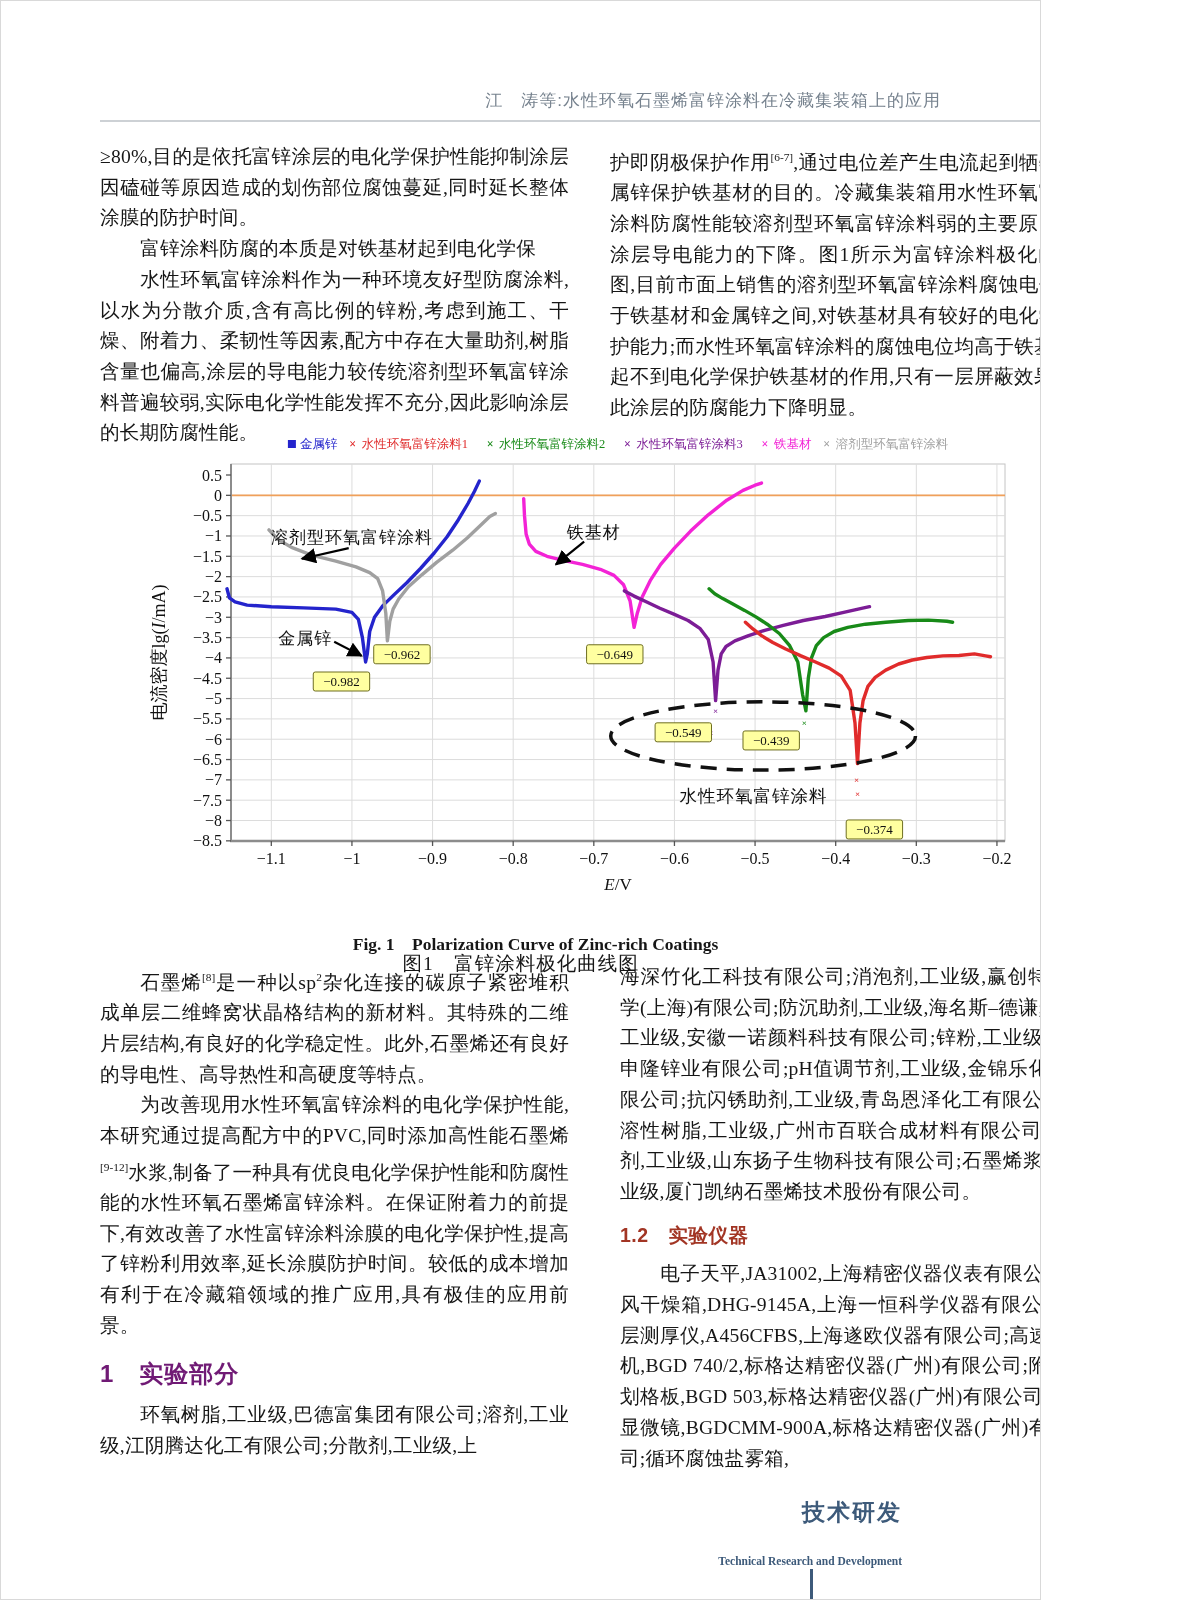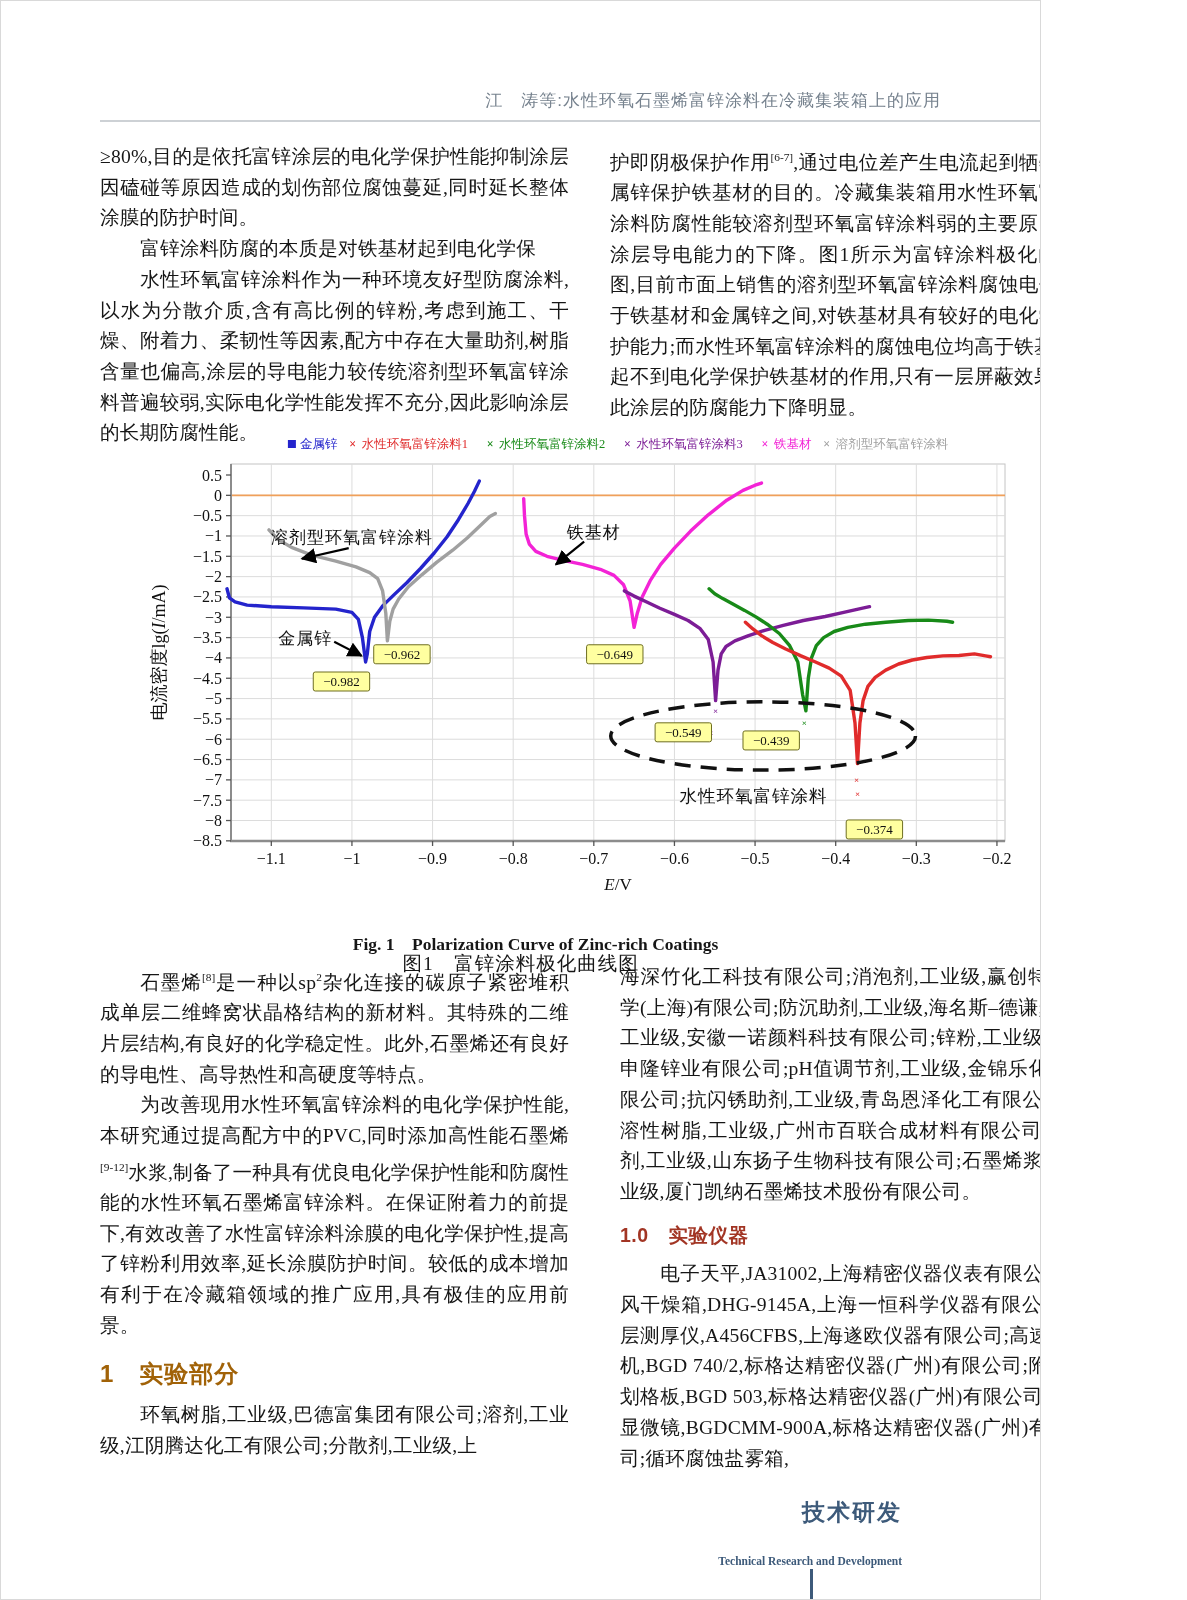--- a/index.html
+++ b/index.html
@@ -8,21 +8,21 @@
         font-family:"Liberation Serif","DejaVu Serif",serif;color:#161616;}
   .running-head{position:absolute;top:88px;right:99px;
         font-family:"Liberation Sans","DejaVu Sans",sans-serif;
         font-size:17px;color:#76828e;letter-spacing:1px;}
   .head-rule{position:absolute;top:119px;left:99px;width:989px;height:2px;background:#cdd1d5;}
   .col{position:absolute;width:469px;font-size:19.6px;line-height:30.7px;
         text-align:justify;}
   .col p{margin:0;letter-spacing:0.2px;}
   .indent{text-indent:2.05em;}
   sup{font-size:0.58em;vertical-align:super;letter-spacing:0;}
-  .h1{font-family:"Liberation Sans","DejaVu Sans",sans-serif;color:#a16207;
+  .h1{font-family:"Liberation Sans","DejaVu Sans",sans-serif;color:#701a75;
       font-size:24px;font-weight:bold;margin:17px 0 11px 0;letter-spacing:1px;}
   .h2{font-family:"Liberation Sans","DejaVu Sans",sans-serif;color:#a23524;
       font-size:19.5px;font-weight:bold;margin:12px 0 9px 0;letter-spacing:0.5px;}
   #polarization-chart{position:absolute;left:140px;top:433px;}
   .cap-cn{position:absolute;top:901px;left:0;width:100%;text-align:center;
       font-size:19.5px;font-weight:normal;letter-spacing:1px;margin-top:48px;}
   .cap-en{position:absolute;top:931px;left:0;width:100%;text-align:center;
       font-size:17.5px;font-weight:bold;margin-left:15px;}
   .footer{position:absolute;top:1498px;right:138px;display:flex;align-items:center;flex-direction:column;}
   .f-txt{text-align:right;}
@@ -201,21 +201,21 @@
 
   <div class="col" id="col-lb" style="left:99px;top:961px;">
     <p class="indent"><span>石墨烯</span><sup>[8]</sup><span>是一种以sp</span><sup>2</sup><span>杂化连接的碳原子紧密堆积成单层二维蜂窝状晶格结构的新材料。其特殊的二维片层结构,有良好的化学稳定性。此外,石墨烯还有良好的导电性、高导热性和高硬度等特点。</span></p>
     <p class="indent"><span>为改善现用水性环氧富锌涂料的电化学保护性能,本研究通过提高配方中的PVC,同时添加高性能石墨烯</span><sup>[9-12]</sup><span>水浆,制备了一种具有优良电化学保护性能和防腐性能的水性环氧石墨烯富锌涂料。在保证附着力的前提下,有效改善了水性富锌涂料涂膜的电化学保护性,提高了锌粉利用效率,延长涂膜防护时间。较低的成本增加有利于在冷藏箱领域的推广应用,具有极佳的应用前景。</span></p>
     <div class="h1">1　实验部分</div>
     <p class="indent"><span>环氧树脂,工业级,巴德富集团有限公司;溶剂,工业级,江阴腾达化工有限公司;分散剂,工业级,上</span></p>
   </div>
 
   <div class="col" id="col-rb" style="left:619px;top:961px;">
     <p><span>海深竹化工科技有限公司;消泡剂,工业级,赢创特种化学(上海)有限公司;防沉助剂,工业级,海名斯–德谦;填料,工业级,安徽一诺颜料科技有限公司;锌粉,工业级,江苏申隆锌业有限公司;pH值调节剂,工业级,金锦乐化学有限公司;抗闪锈助剂,工业级,青岛恩泽化工有限公司;水溶性树脂,工业级,广州市百联合成材料有限公司;稳定剂,工业级,山东扬子生物科技有限公司;石墨烯浆料,工业级,厦门凯纳石墨烯技术股份有限公司。</span></p>
-    <div class="h2">1.0　实验仪器</div>
+    <div class="h2">1.2　实验仪器</div>
     <p class="indent"><span>电子天平,JA31002,上海精密仪器仪表有限公司;鼓风干燥箱,DHG-9145A,上海一恒科学仪器有限公司;涂层测厚仪,A456CFBS,上海遂欧仪器有限公司;高速分散机,BGD 740/2,标格达精密仪器(广州)有限公司;附着力划格板,BGD 503,标格达精密仪器(广州)有限公司;电子显微镜,BGDCMM-900A,标格达精密仪器(广州)有限公司;循环腐蚀盐雾箱,</span></p>
   </div>
 
   <div class="footer">
     <div class="f-txt">
       <div class="f-cn">技术研发</div>
       <div class="f-en">Technical Research and Development</div>
     </div>
     <div class="f-bar"></div>
     <div class="f-num">27</div>

